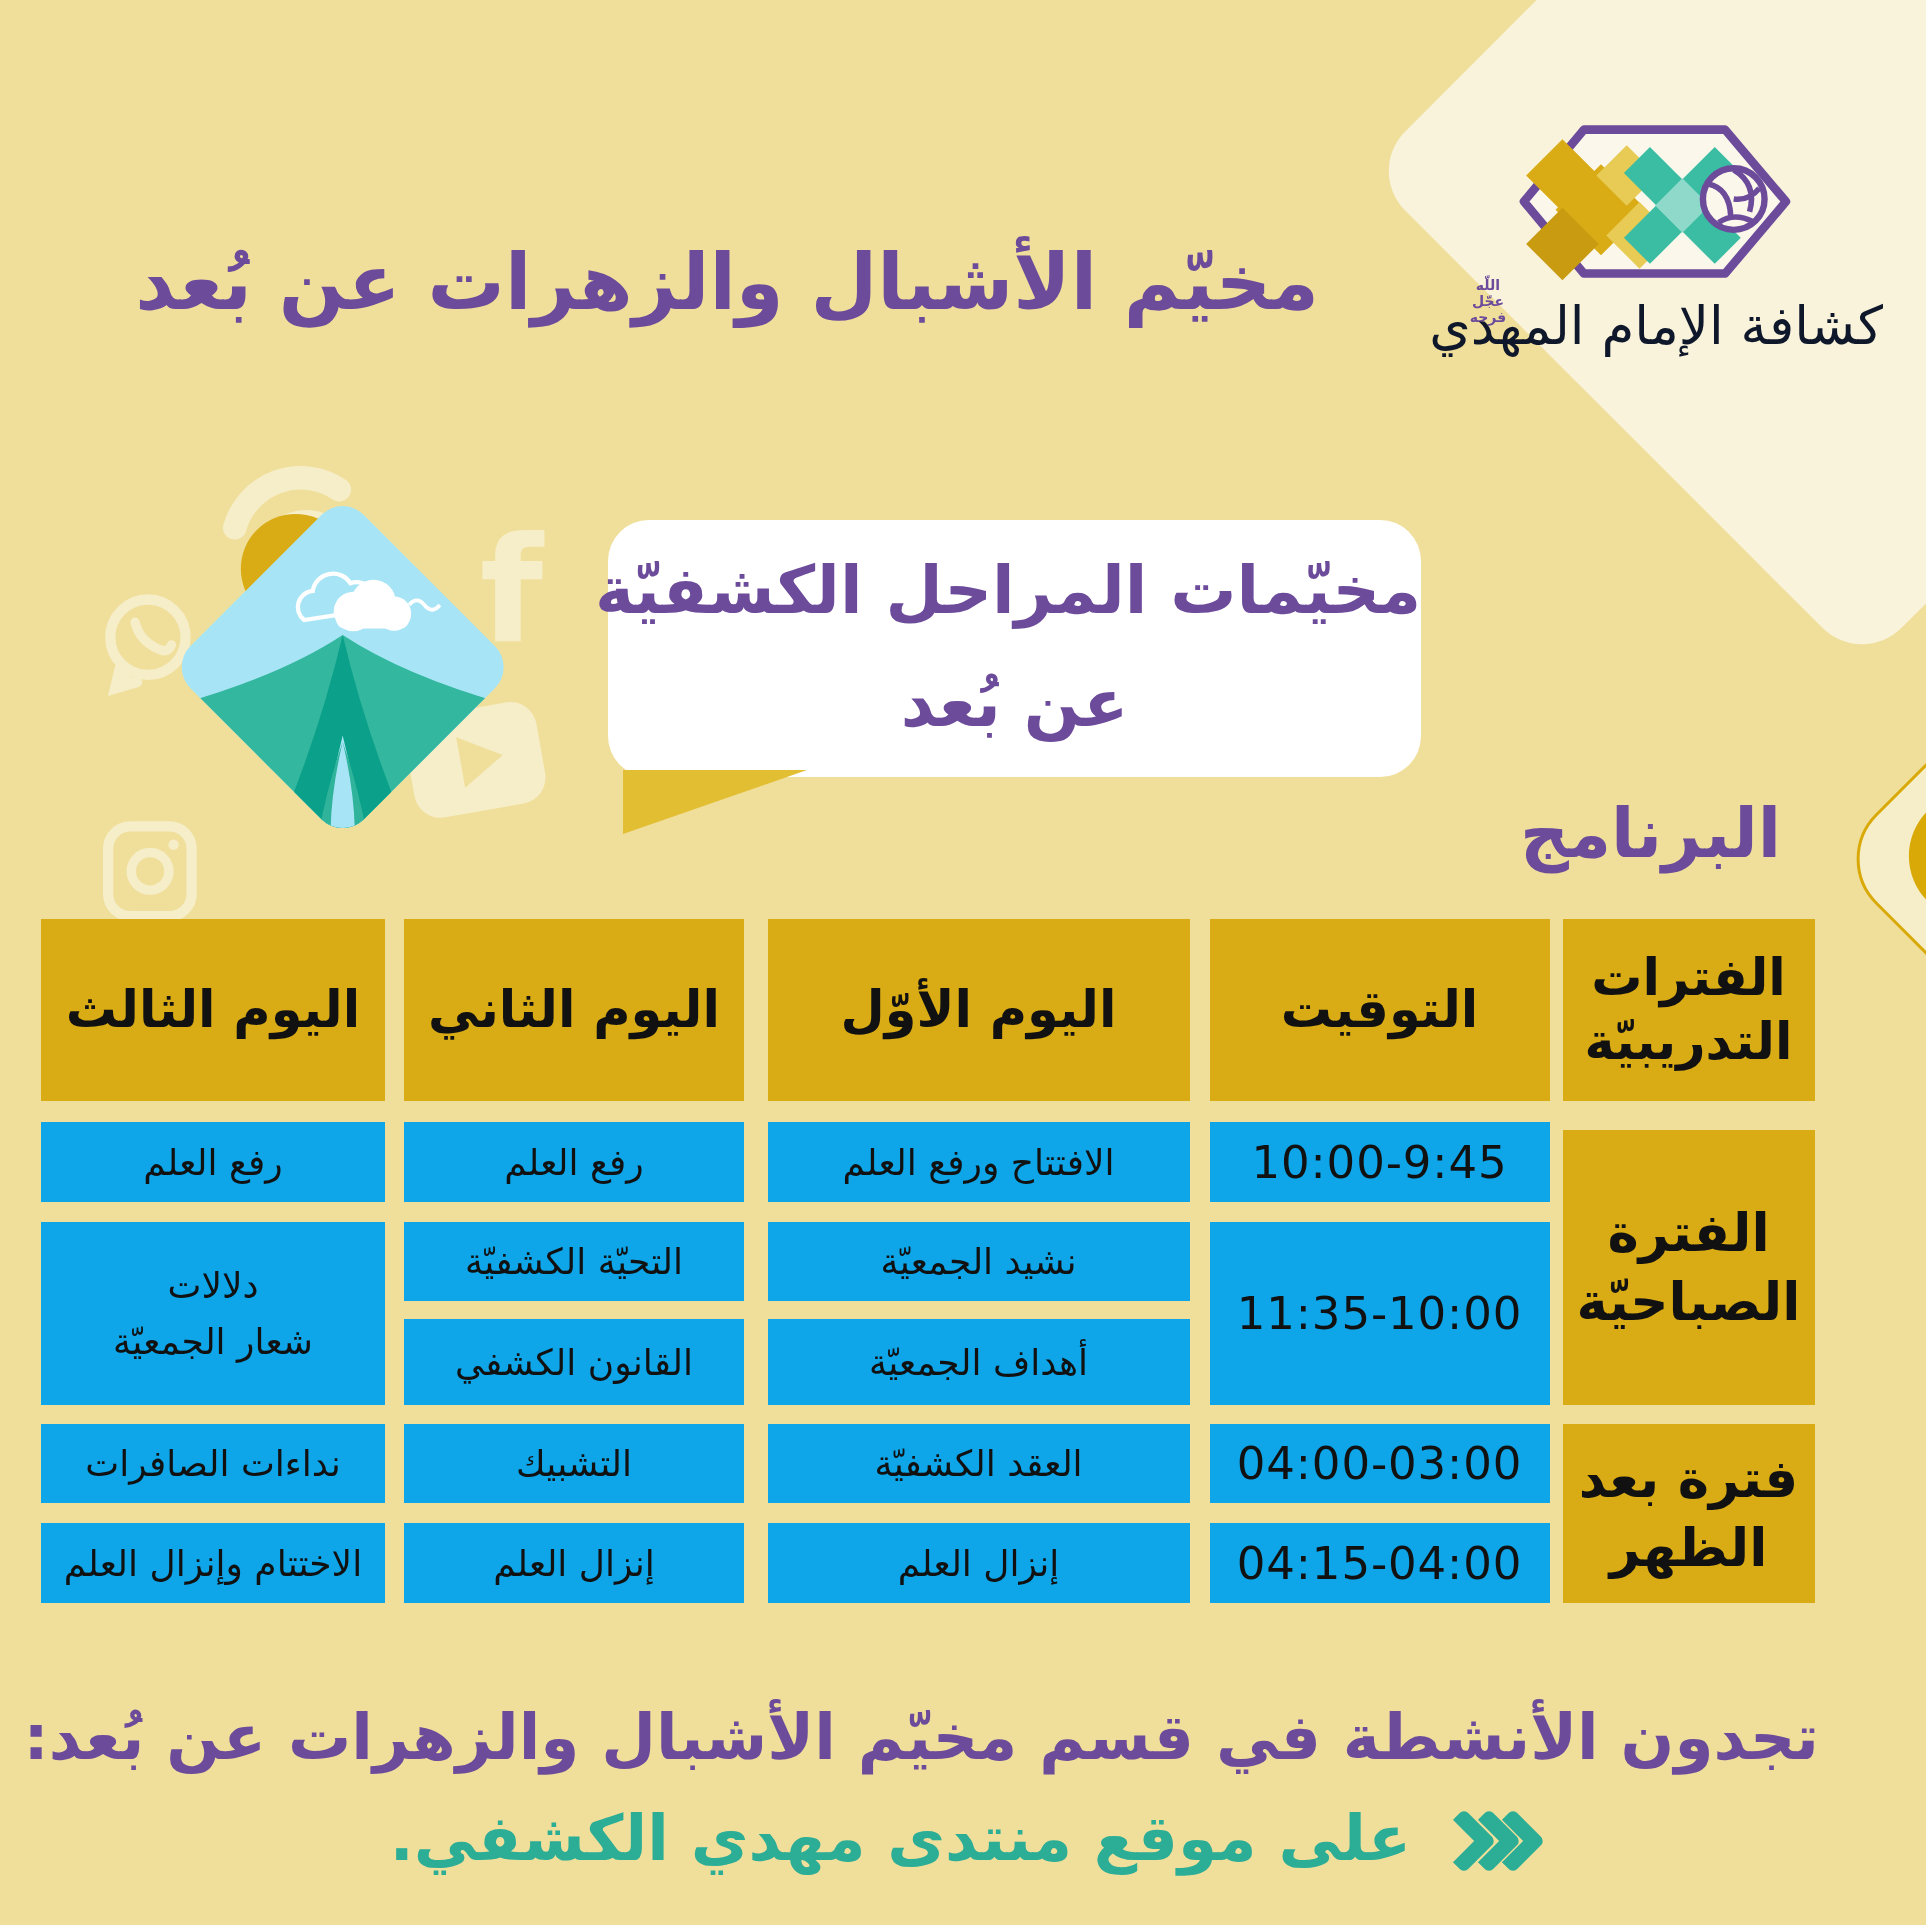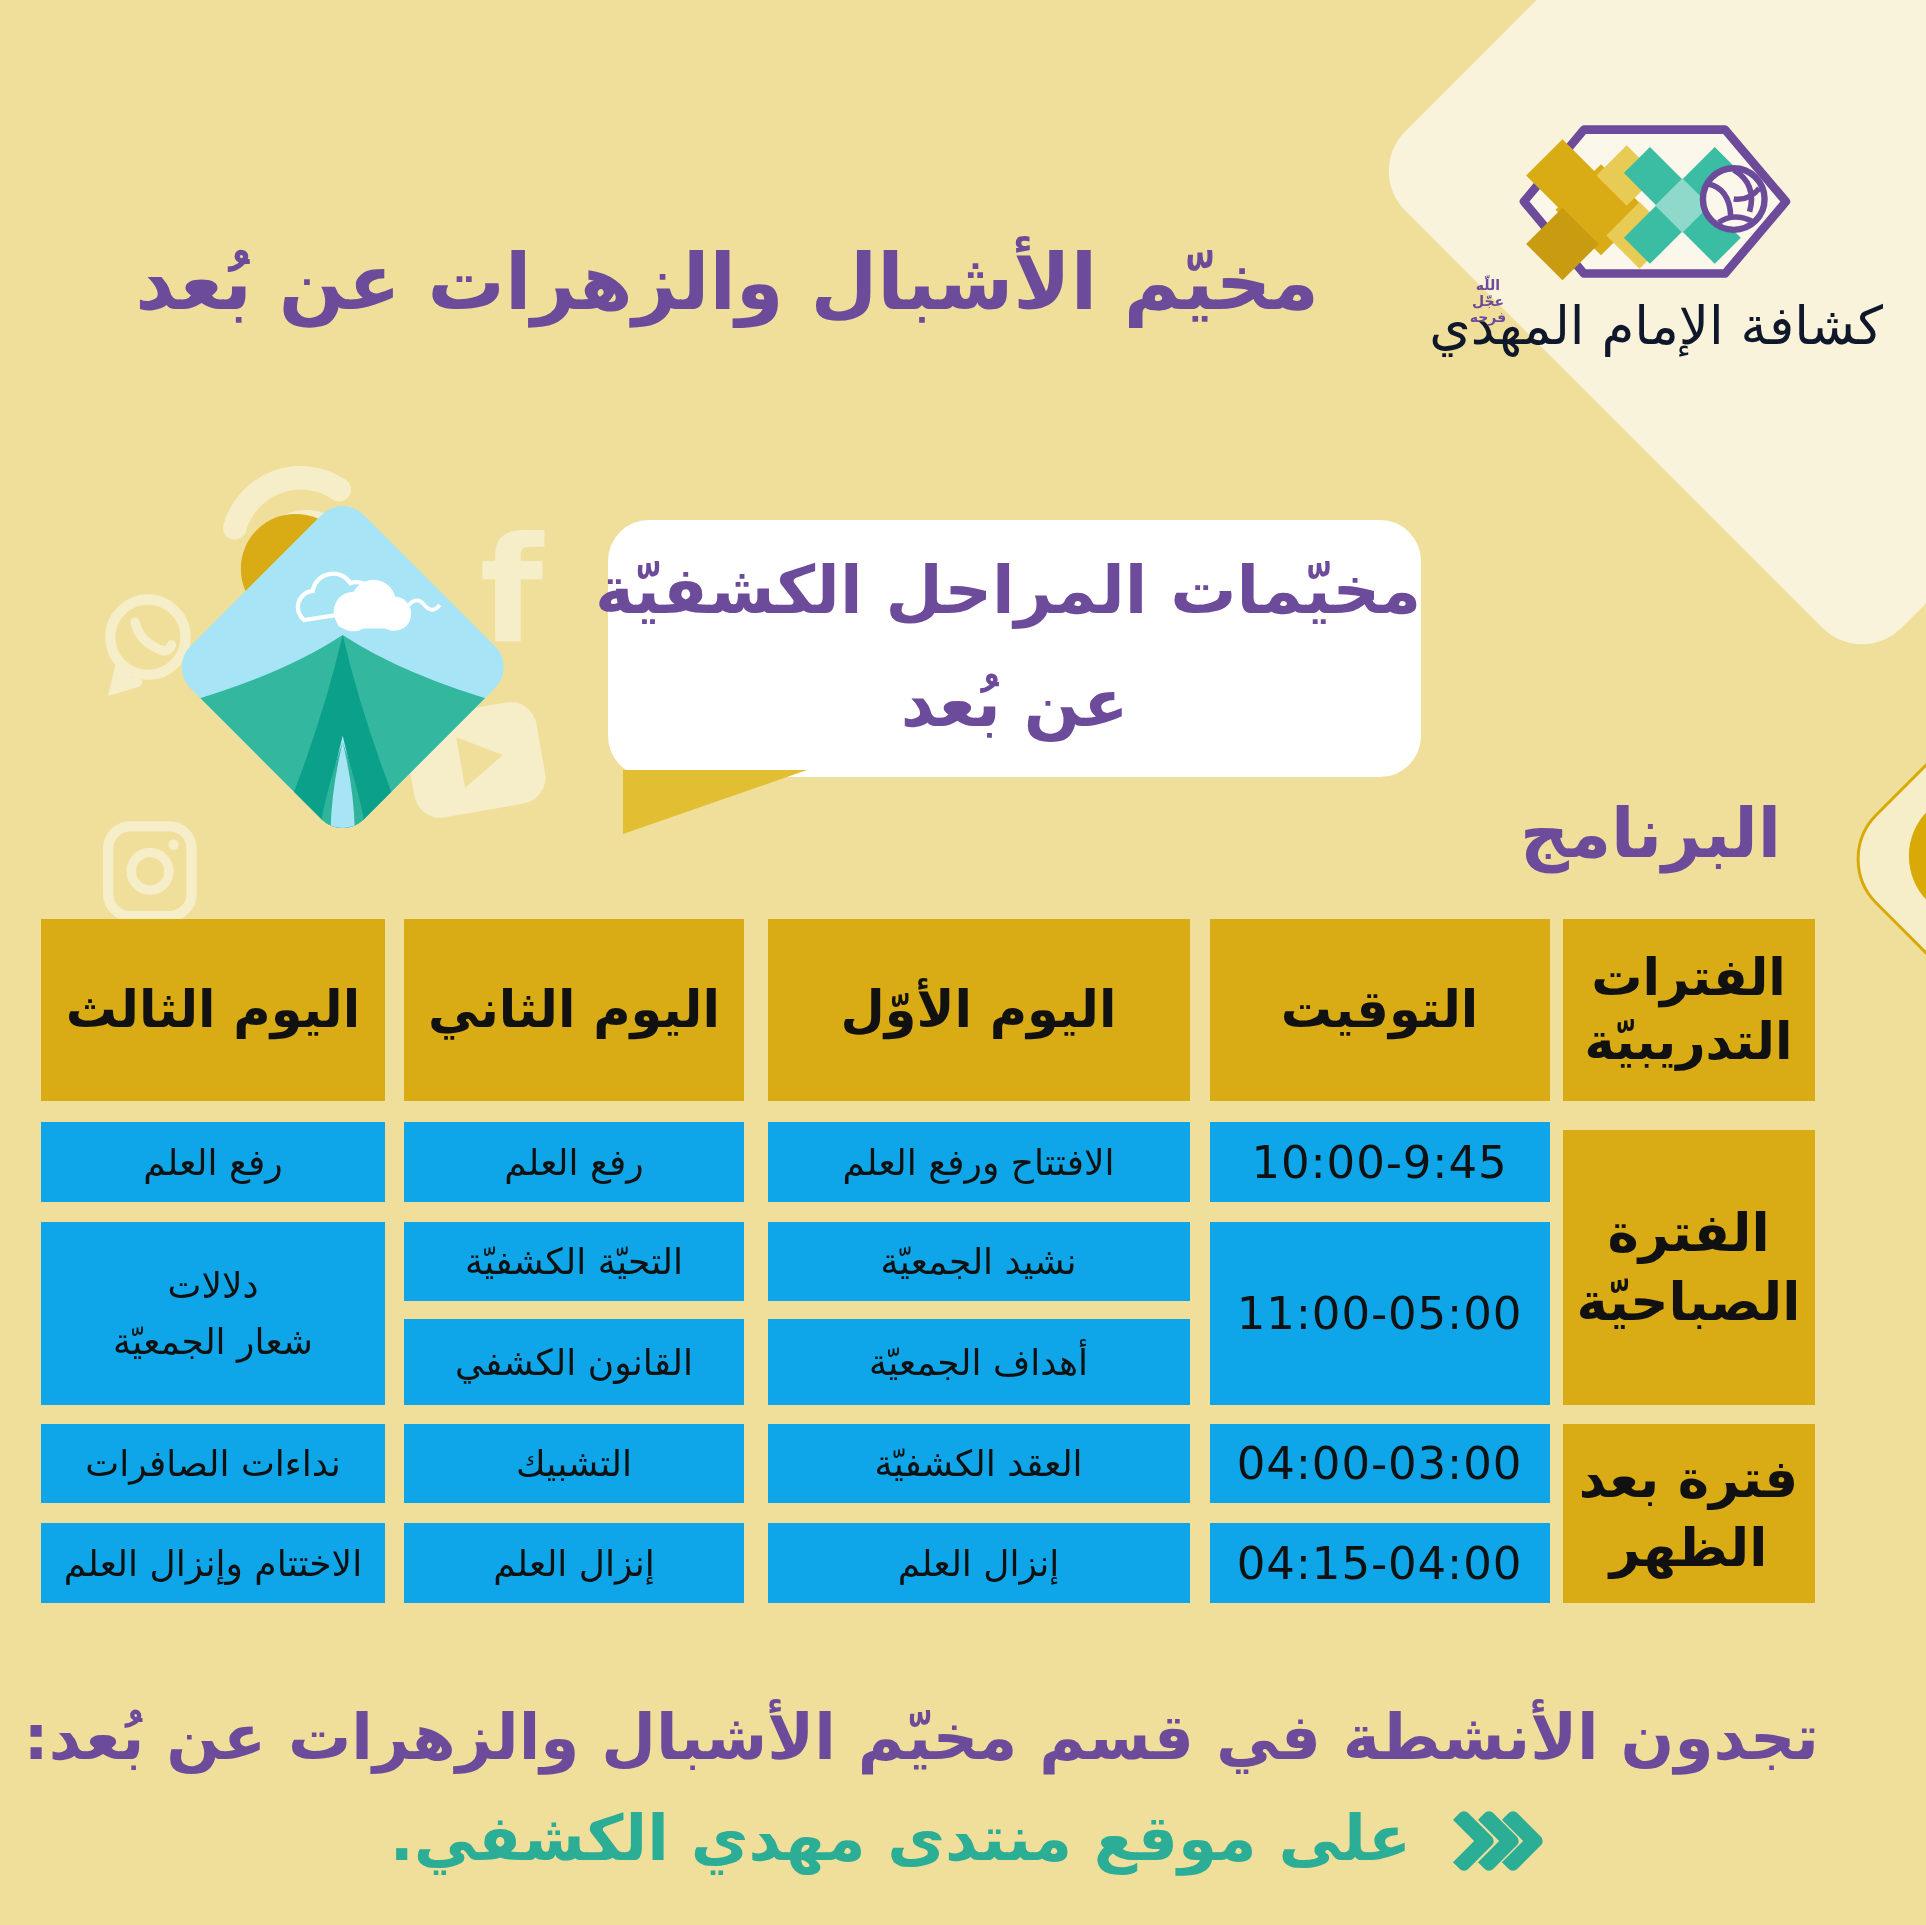--- a/index.html
+++ b/index.html
@@ -167,21 +167,21 @@
     <div class="cell head c1 r-h">اليوم الثالث</div>
     <div class="cell head c2 r-h">اليوم الثاني</div>
     <div class="cell head c3 r-h">اليوم الأوّل</div>
     <div class="cell head c4 r-h">التوقيت</div>
     <div class="cell head c5 r-h">الفترات التدريبيّة</div>
 
     <div class="cell gold c5 r13">الفترة الصباحيّة</div>
     <div class="cell gold c5 r45">فترة بعد الظهر</div>
 
     <div class="cell time c4 r1">10:00-9:45</div>
-    <div class="cell time c4 r23">11:00-05:00</div>
+    <div class="cell time c4 r23">11:35-10:00</div>
     <div class="cell time c4 r4">04:00-03:00</div>
     <div class="cell time c4 r5">04:15-04:00</div>
 
     <div class="cell c3 r1">
         <span class="nw">الافتتاح ورفع العلم</span>
       </div>
     <div class="cell c3 r2">
         <span class="nw">نشيد الجمعيّة</span>
       </div>
     <div class="cell c3 r3">

